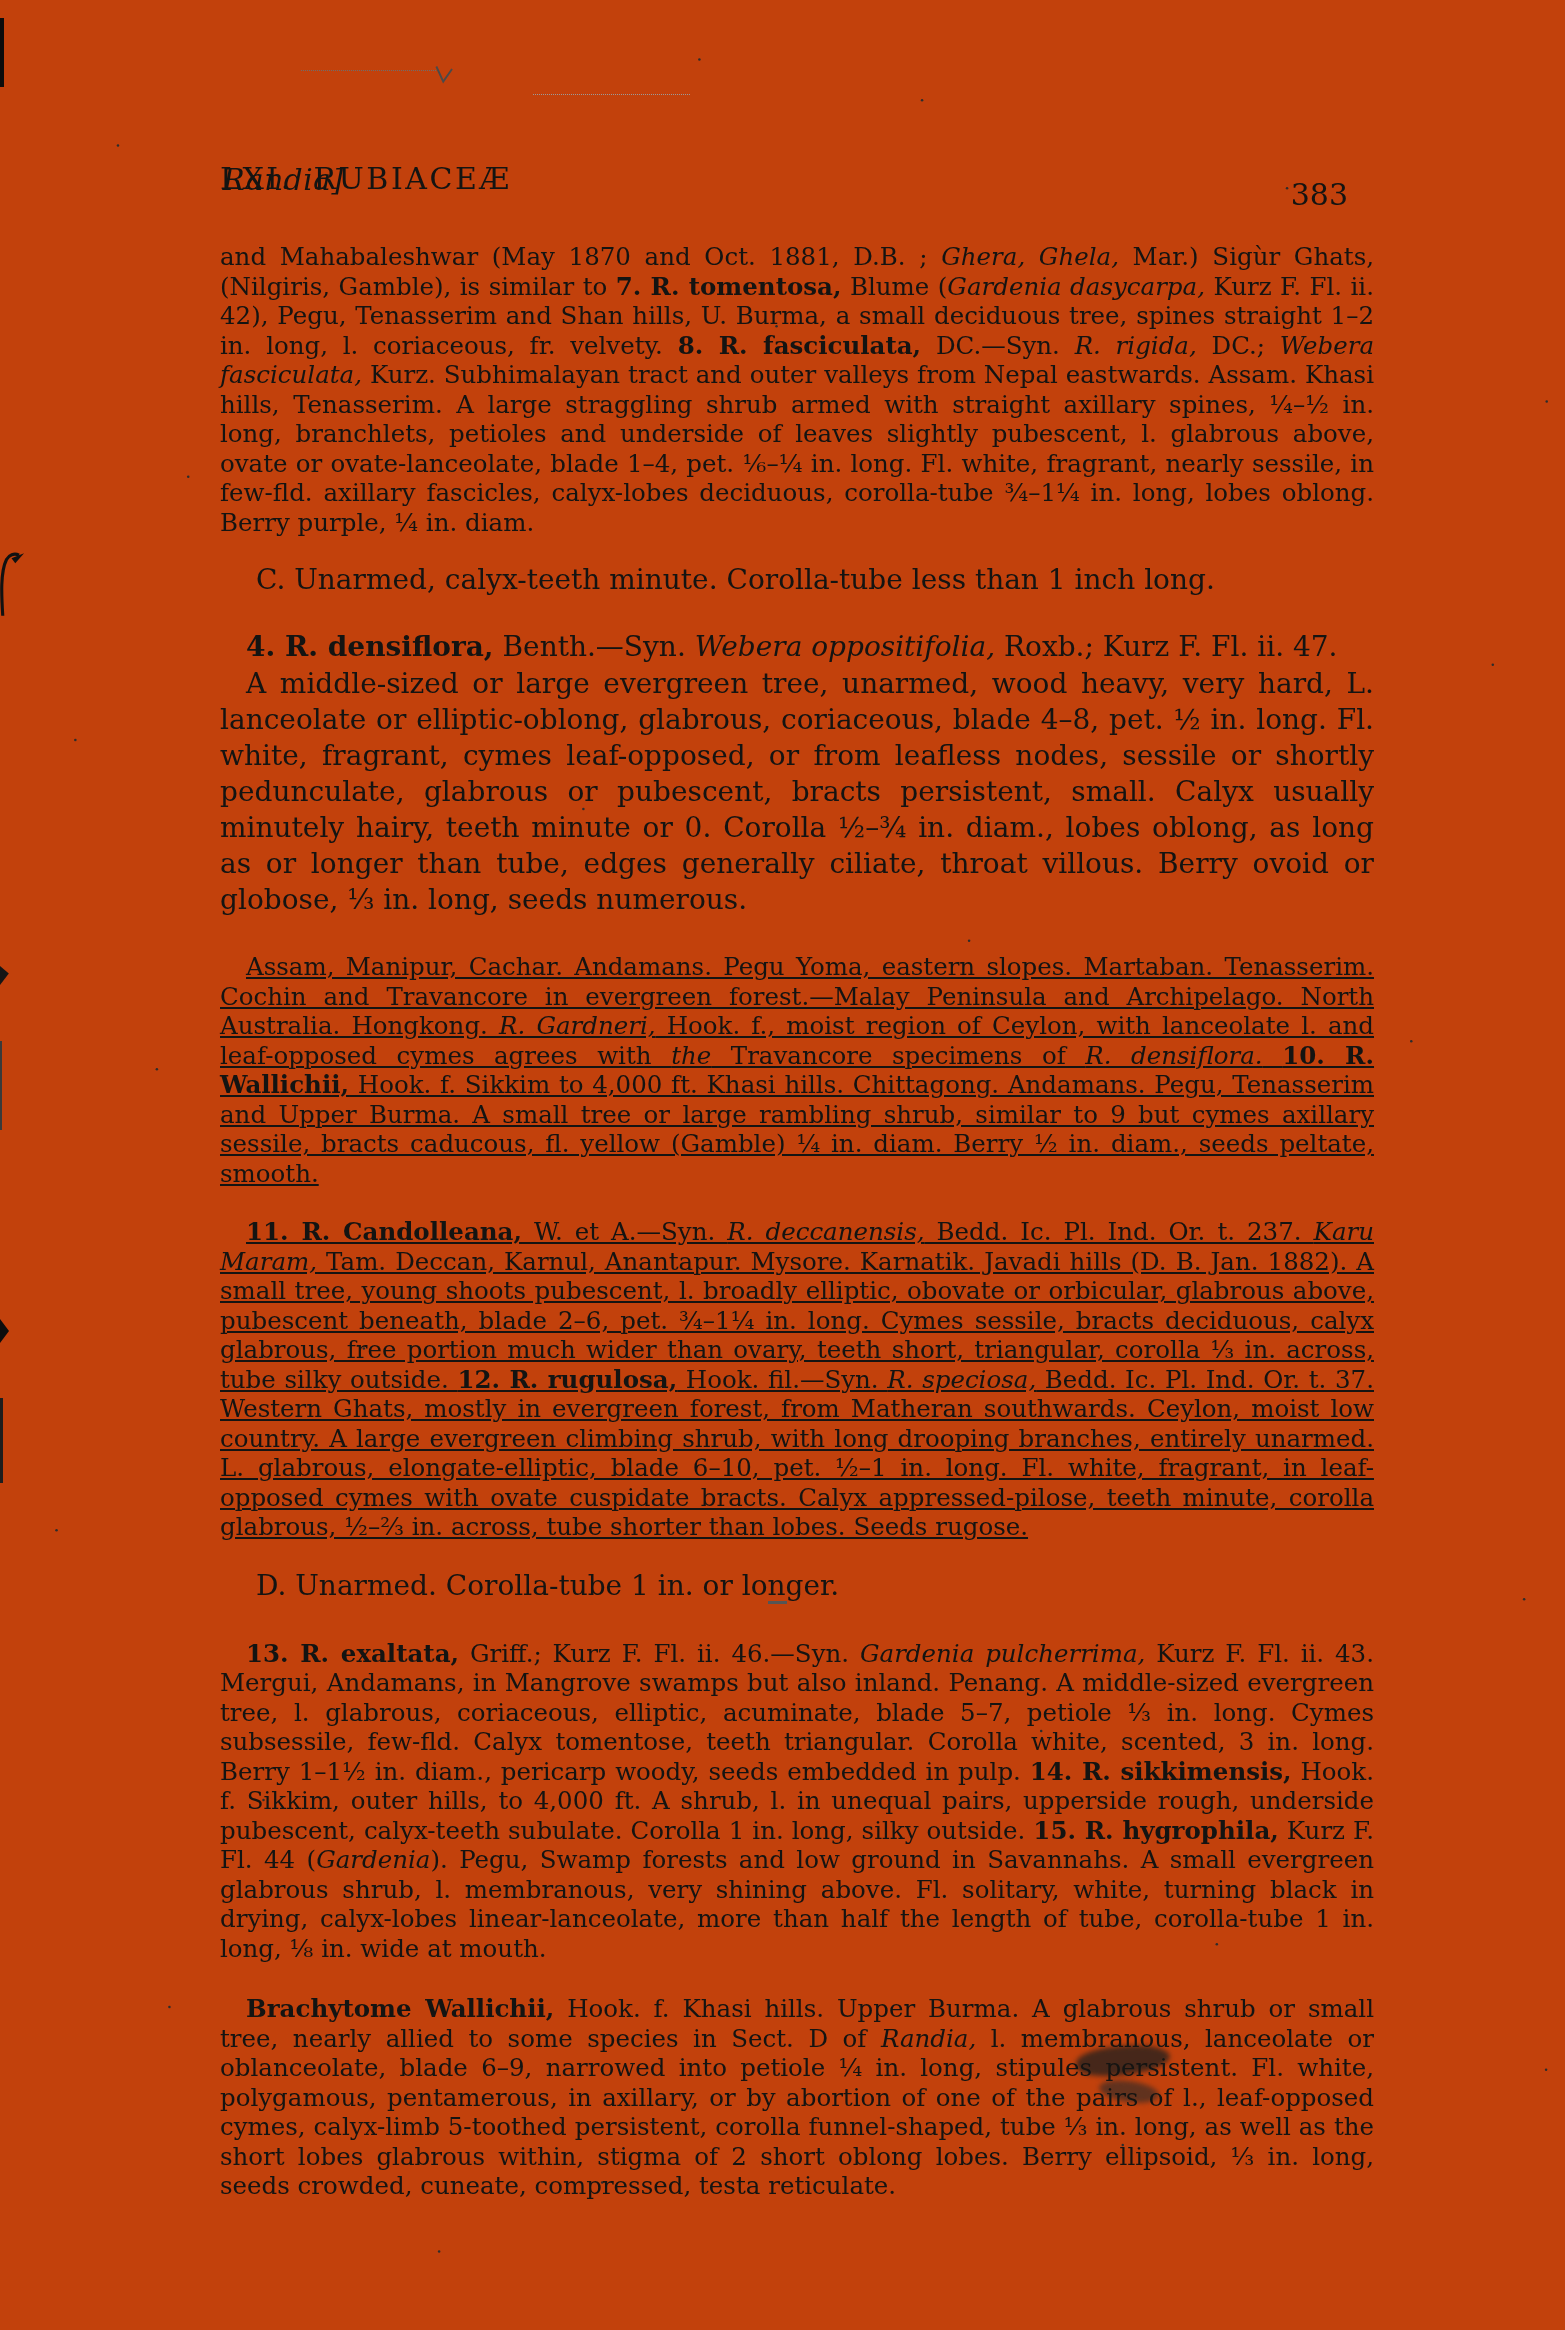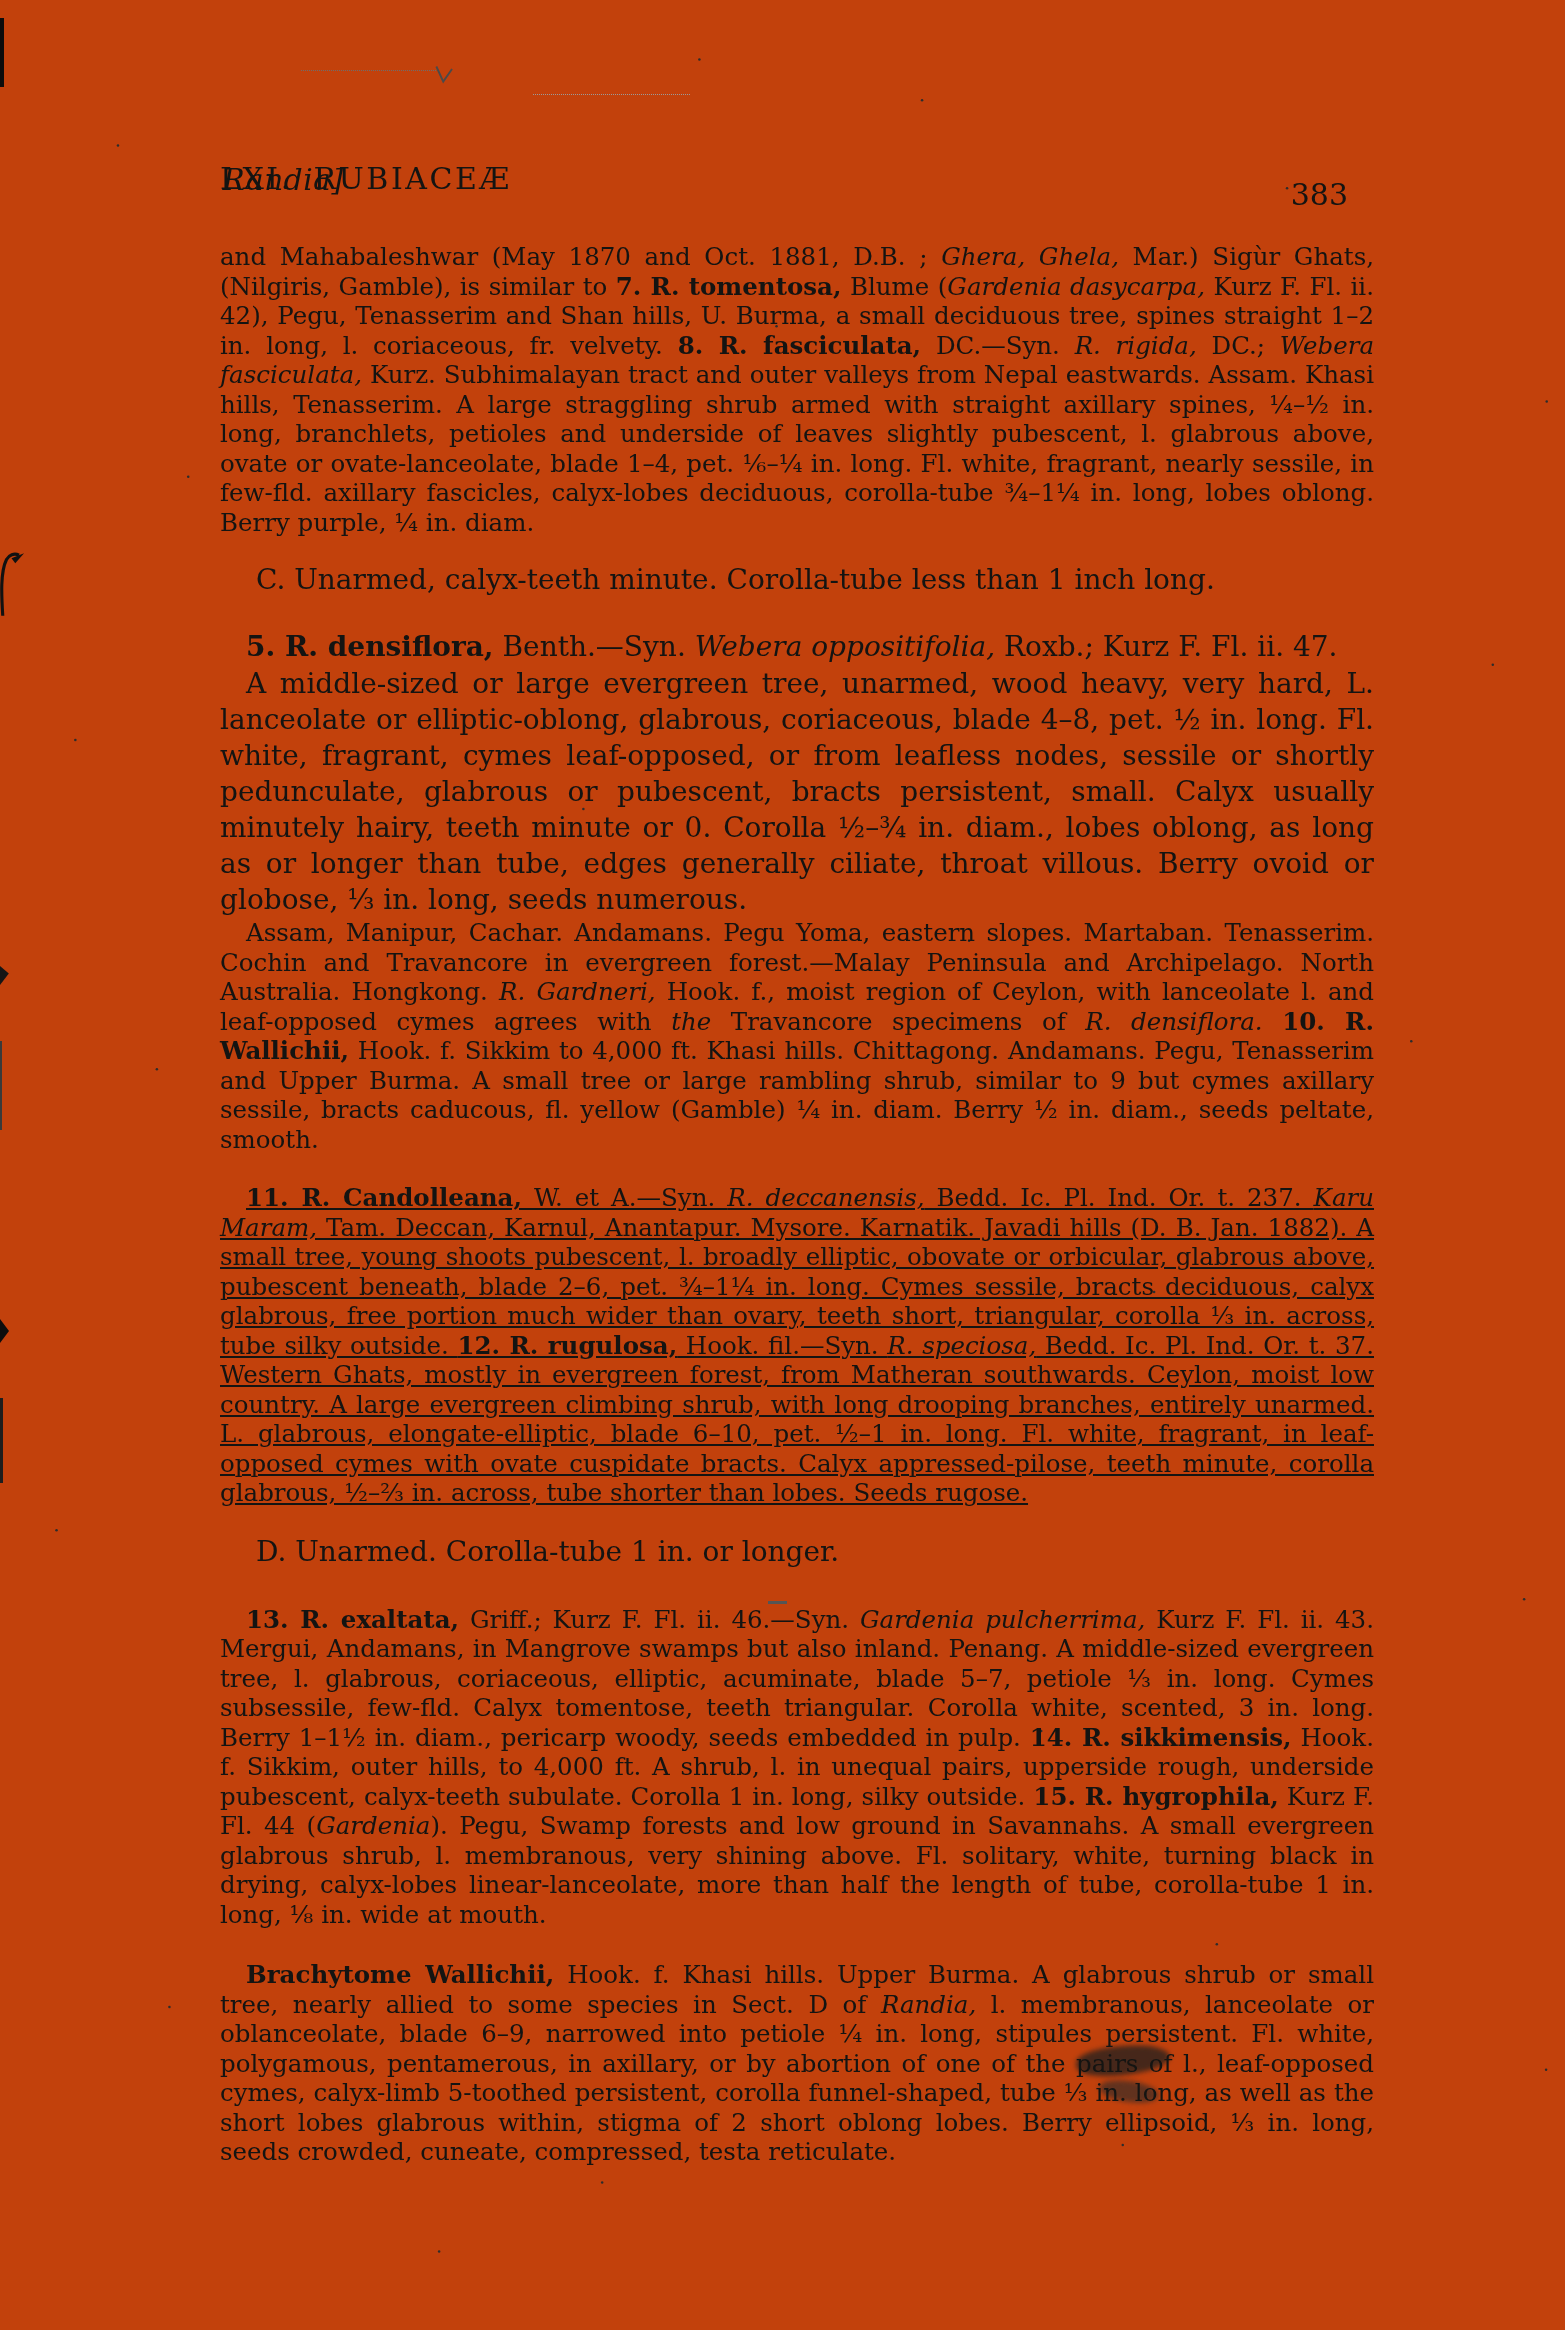--- a/index.html
+++ b/index.html
@@ -45,21 +45,21 @@
   }
   
   p{margin:0;text-align:justify;}
   .small{font-size:24.5px;line-height:29.5px;}
   .large{font-size:28px;line-height:36px;}
   .indent{text-indent:26px;}
   .p-cont{margin-top:25px;}
   .p-sec-c{margin-top:25px;text-indent:36px;}
   .p-head-9{margin-top:31px;}
   .p-desc-9{margin-top:1.3px;}
-  .p-dist{}
+  .p-dist{margin-top:34px;text-decoration:underline;}
   .p-1112{margin-top:29px;text-decoration:underline;}
   .p-sec-d{margin-top:26px;text-indent:36px;}
   .p-1315{margin-top:35px;}
   .p-brachy{margin-top:31px;}
   .b{font-weight:bold;}
   .i{font-style:italic;}
   
   .artifact{position:absolute;pointer-events:none;}
   .edge-bar{left:0;top:17.6px;width:3.8px;height:69px;background:#0c0c0c;}
   .scratch-1{left:301px;top:70px;width:135px;height:0;border-top:1.9px dotted #6d6d6d;}
@@ -135,21 +135,21 @@
     <div class="header">
       <span class="running-title">Randia]</span>
       <span class="page-title">LXI. RUBIACEÆ</span>
       <span class="page-number">383</span>
     </div>
 
     <p class="small p-cont"><span>and Mahabaleshwar (May 1870 and Oct. 1881, D.B. ; </span><span class="i">Ghera, Ghela,</span><span> Mar.) Sigùr Ghats, (Nilgiris, Gamble), is similar to </span><span class="b">7. R. tomentosa,</span><span> Blume (</span><span class="i">Gardenia dasycarpa,</span><span> Kurz F. Fl. ii. 42), Pegu, Tenasserim and Shan hills, U. Burma, a small deciduous tree, spines straight 1–2 in. long, l. coriaceous, fr. velvety. </span><span class="b">8. R. fasciculata,</span><span> DC.—Syn. </span><span class="i">R. rigida,</span><span> DC.; </span><span class="i">Webera fasciculata,</span><span> Kurz. Subhimalayan tract and outer valleys from Nepal eastwards. Assam. Khasi hills, Tenasserim. A large straggling shrub armed with straight axillary spines, ¼–½ in. long, branchlets, petioles and underside of leaves slightly pubescent, l. glabrous above, ovate or ovate-lanceolate, blade 1–4, pet. ⅙–¼ in. long. Fl. white, fragrant, nearly sessile, in few-fld. axillary fascicles, calyx-lobes deciduous, corolla-tube ¾–1¼ in. long, lobes oblong. Berry purple, ¼ in. diam.</span></p>
 
     <p class="large p-sec-c"><span>C. Unarmed, calyx-teeth minute.  Corolla-tube less than 1 inch long.</span></p>
 
-    <p class="large indent p-head-9"><span class="b">5. R. densiflora,</span><span> Benth.—Syn. </span><span class="i">Webera oppositifolia,</span><span> Roxb.; Kurz F. Fl. ii. 47.</span></p>
+    <p class="large indent p-head-9"><span class="b">4. R. densiflora,</span><span> Benth.—Syn. </span><span class="i">Webera oppositifolia,</span><span> Roxb.; Kurz F. Fl. ii. 47.</span></p>
 
     <p class="large indent p-desc-9"><span>A middle-sized or large evergreen tree, unarmed, wood heavy, very hard, L. lanceolate or elliptic-oblong, glabrous, coriaceous, blade 4–8, pet. ½ in. long. Fl. white, fragrant, cymes leaf-opposed, or from leafless nodes, sessile or shortly pedunculate, glabrous or pubescent, bracts persistent, small. Calyx usually minutely hairy, teeth minute or 0. Corolla ½–¾ in. diam., lobes oblong, as long as or longer than tube, edges generally ciliate, throat villous. Berry ovoid or globose, ⅓ in. long, seeds numerous.</span></p>
 
     <p class="small indent p-dist"><span>Assam, Manipur, Cachar. Andamans. Pegu Yoma, eastern slopes. Martaban. Tenasserim. Cochin and Travancore in evergreen forest.—Malay Peninsula and Archipelago. North Australia. Hongkong. </span><span class="i">R. Gardneri,</span><span> Hook. f., moist region of Ceylon, with lanceolate l. and leaf-opposed cymes agrees with </span><span class="i">the</span><span> Travancore specimens of </span><span class="i">R. densiflora.</span><span> </span><span class="b">10. R. Wallichii,</span><span> Hook. f. Sikkim to 4,000 ft. Khasi hills. Chittagong. Andamans. Pegu, Tenasserim and Upper Burma. A small tree or large rambling shrub, similar to 9 but cymes axillary sessile, bracts caducous, fl. yellow (Gamble) ¼ in. diam. Berry ½ in. diam., seeds peltate, smooth.</span></p>
 
     <p class="small indent p-1112"><span class="b">11. R. Candolleana,</span><span> W. et A.—Syn. </span><span class="i">R. deccanensis,</span><span> Bedd. Ic. Pl. Ind. Or. t. 237. </span><span class="i">Karu Maram,</span><span> Tam. Deccan, Karnul, Anantapur. Mysore. Karnatik. Javadi hills (D. B. Jan. 1882). A small tree, young shoots pubescent, l. broadly elliptic, obovate or orbicular, glabrous above, pubescent beneath, blade 2–6, pet. ¾–1¼ in. long. Cymes sessile, bracts deciduous, calyx glabrous, free portion much wider than ovary, teeth short, triangular, corolla ⅓ in. across, tube silky outside. </span><span class="b">12. R. rugulosa,</span><span> Hook. fil.—Syn. </span><span class="i">R. speciosa,</span><span> Bedd. Ic. Pl. Ind. Or. t. 37. Western Ghats, mostly in evergreen forest, from Matheran southwards. Ceylon, moist low country. A large evergreen climbing shrub, with long drooping branches, entirely unarmed. L. glabrous, elongate-elliptic, blade 6–10, pet. ½–1 in. long. Fl. white, fragrant, in leaf-opposed cymes with ovate cuspidate bracts. Calyx appressed-pilose, teeth minute, corolla glabrous, ½–⅔ in. across, tube shorter than lobes. Seeds rugose.</span></p>
 
     <p class="large p-sec-d"><span>D. Unarmed.  Corolla-tube 1 in. or longer.</span></p>
 
     <p class="small indent p-1315"><span class="b">13. R. exaltata,</span><span> Griff.; Kurz F. Fl. ii. 46.—Syn. </span><span class="i">Gardenia pulcherrima,</span><span> Kurz F. Fl. ii. 43. Mergui, Andamans, in Mangrove swamps but also inland. Penang. A middle-sized evergreen tree, l. glabrous, coriaceous, elliptic, acuminate, blade 5–7, petiole ⅓ in. long. Cymes subsessile, few-fld. Calyx tomentose, teeth triangular. Corolla white, scented, 3 in. long. Berry 1–1½ in. diam., pericarp woody, seeds embedded in pulp. </span><span class="b">14. R. sikkimensis,</span><span> Hook. f. Sikkim, outer hills, to 4,000 ft. A shrub, l. in unequal pairs, upperside rough, underside pubescent, calyx-teeth subulate. Corolla 1 in. long, silky outside. </span><span class="b">15. R. hygrophila,</span><span> Kurz F. Fl. 44 (</span><span class="i">Gardenia</span><span>). Pegu, Swamp forests and low ground in Savannahs. A small evergreen glabrous shrub, l. membranous, very shining above. Fl. solitary, white, turning black in drying, calyx-lobes linear-lanceolate, more than half the length of tube, corolla-tube 1 in. long, ⅛ in. wide at mouth.</span></p>

